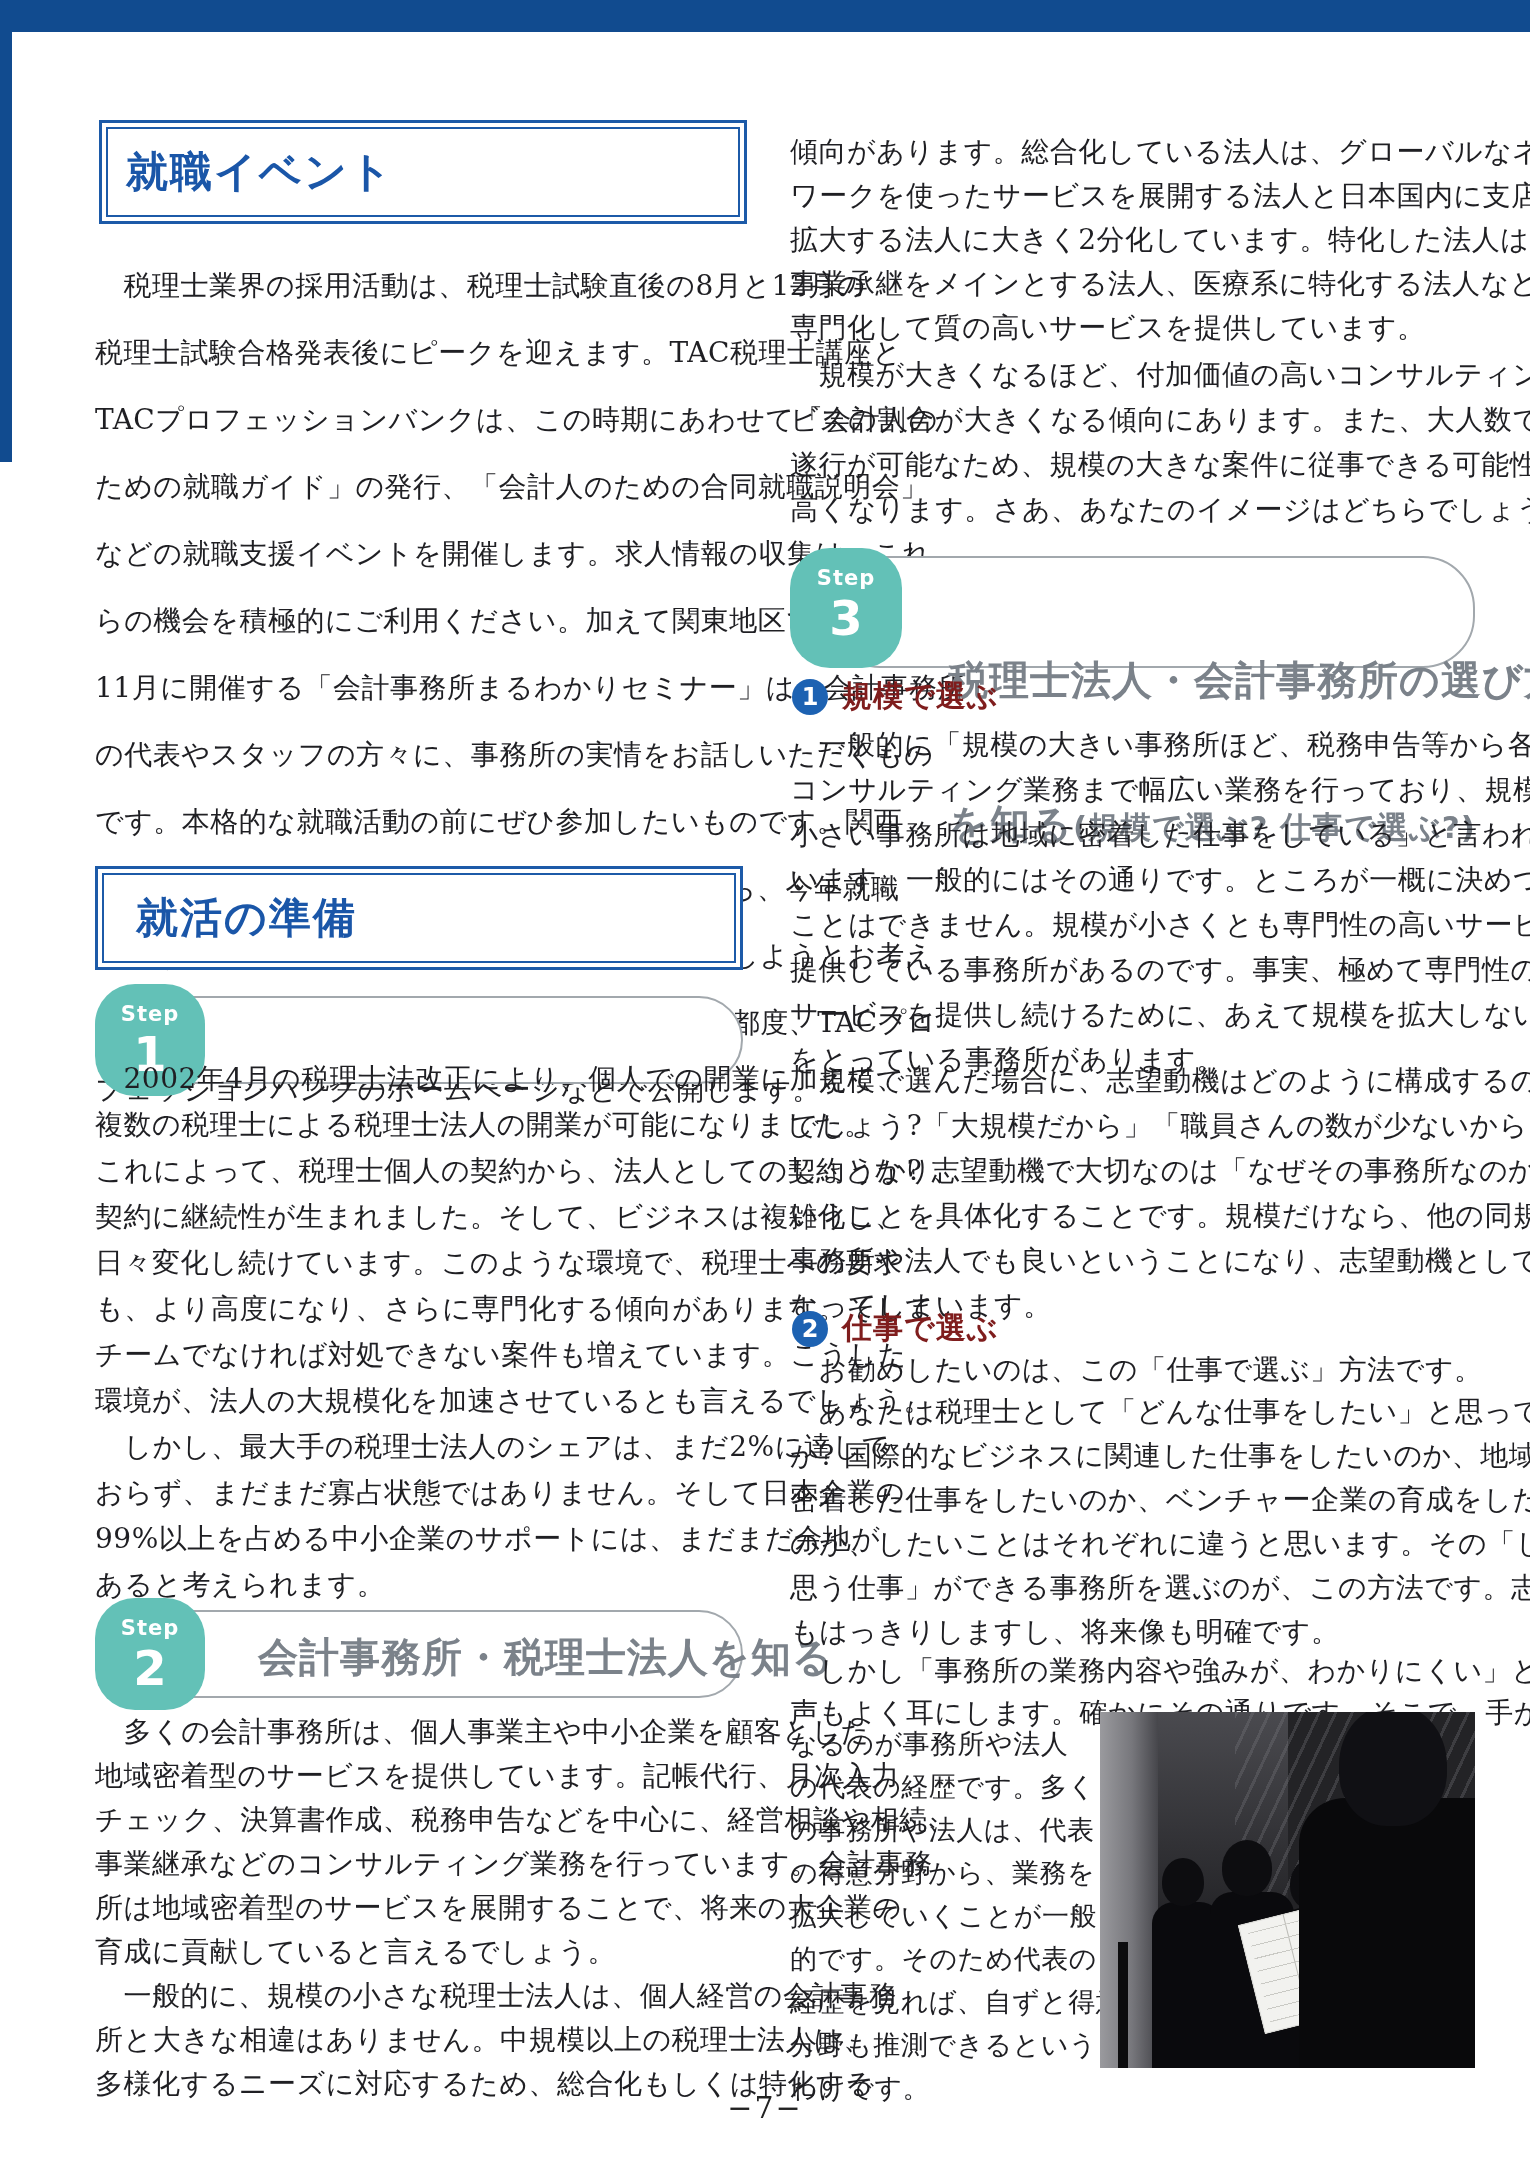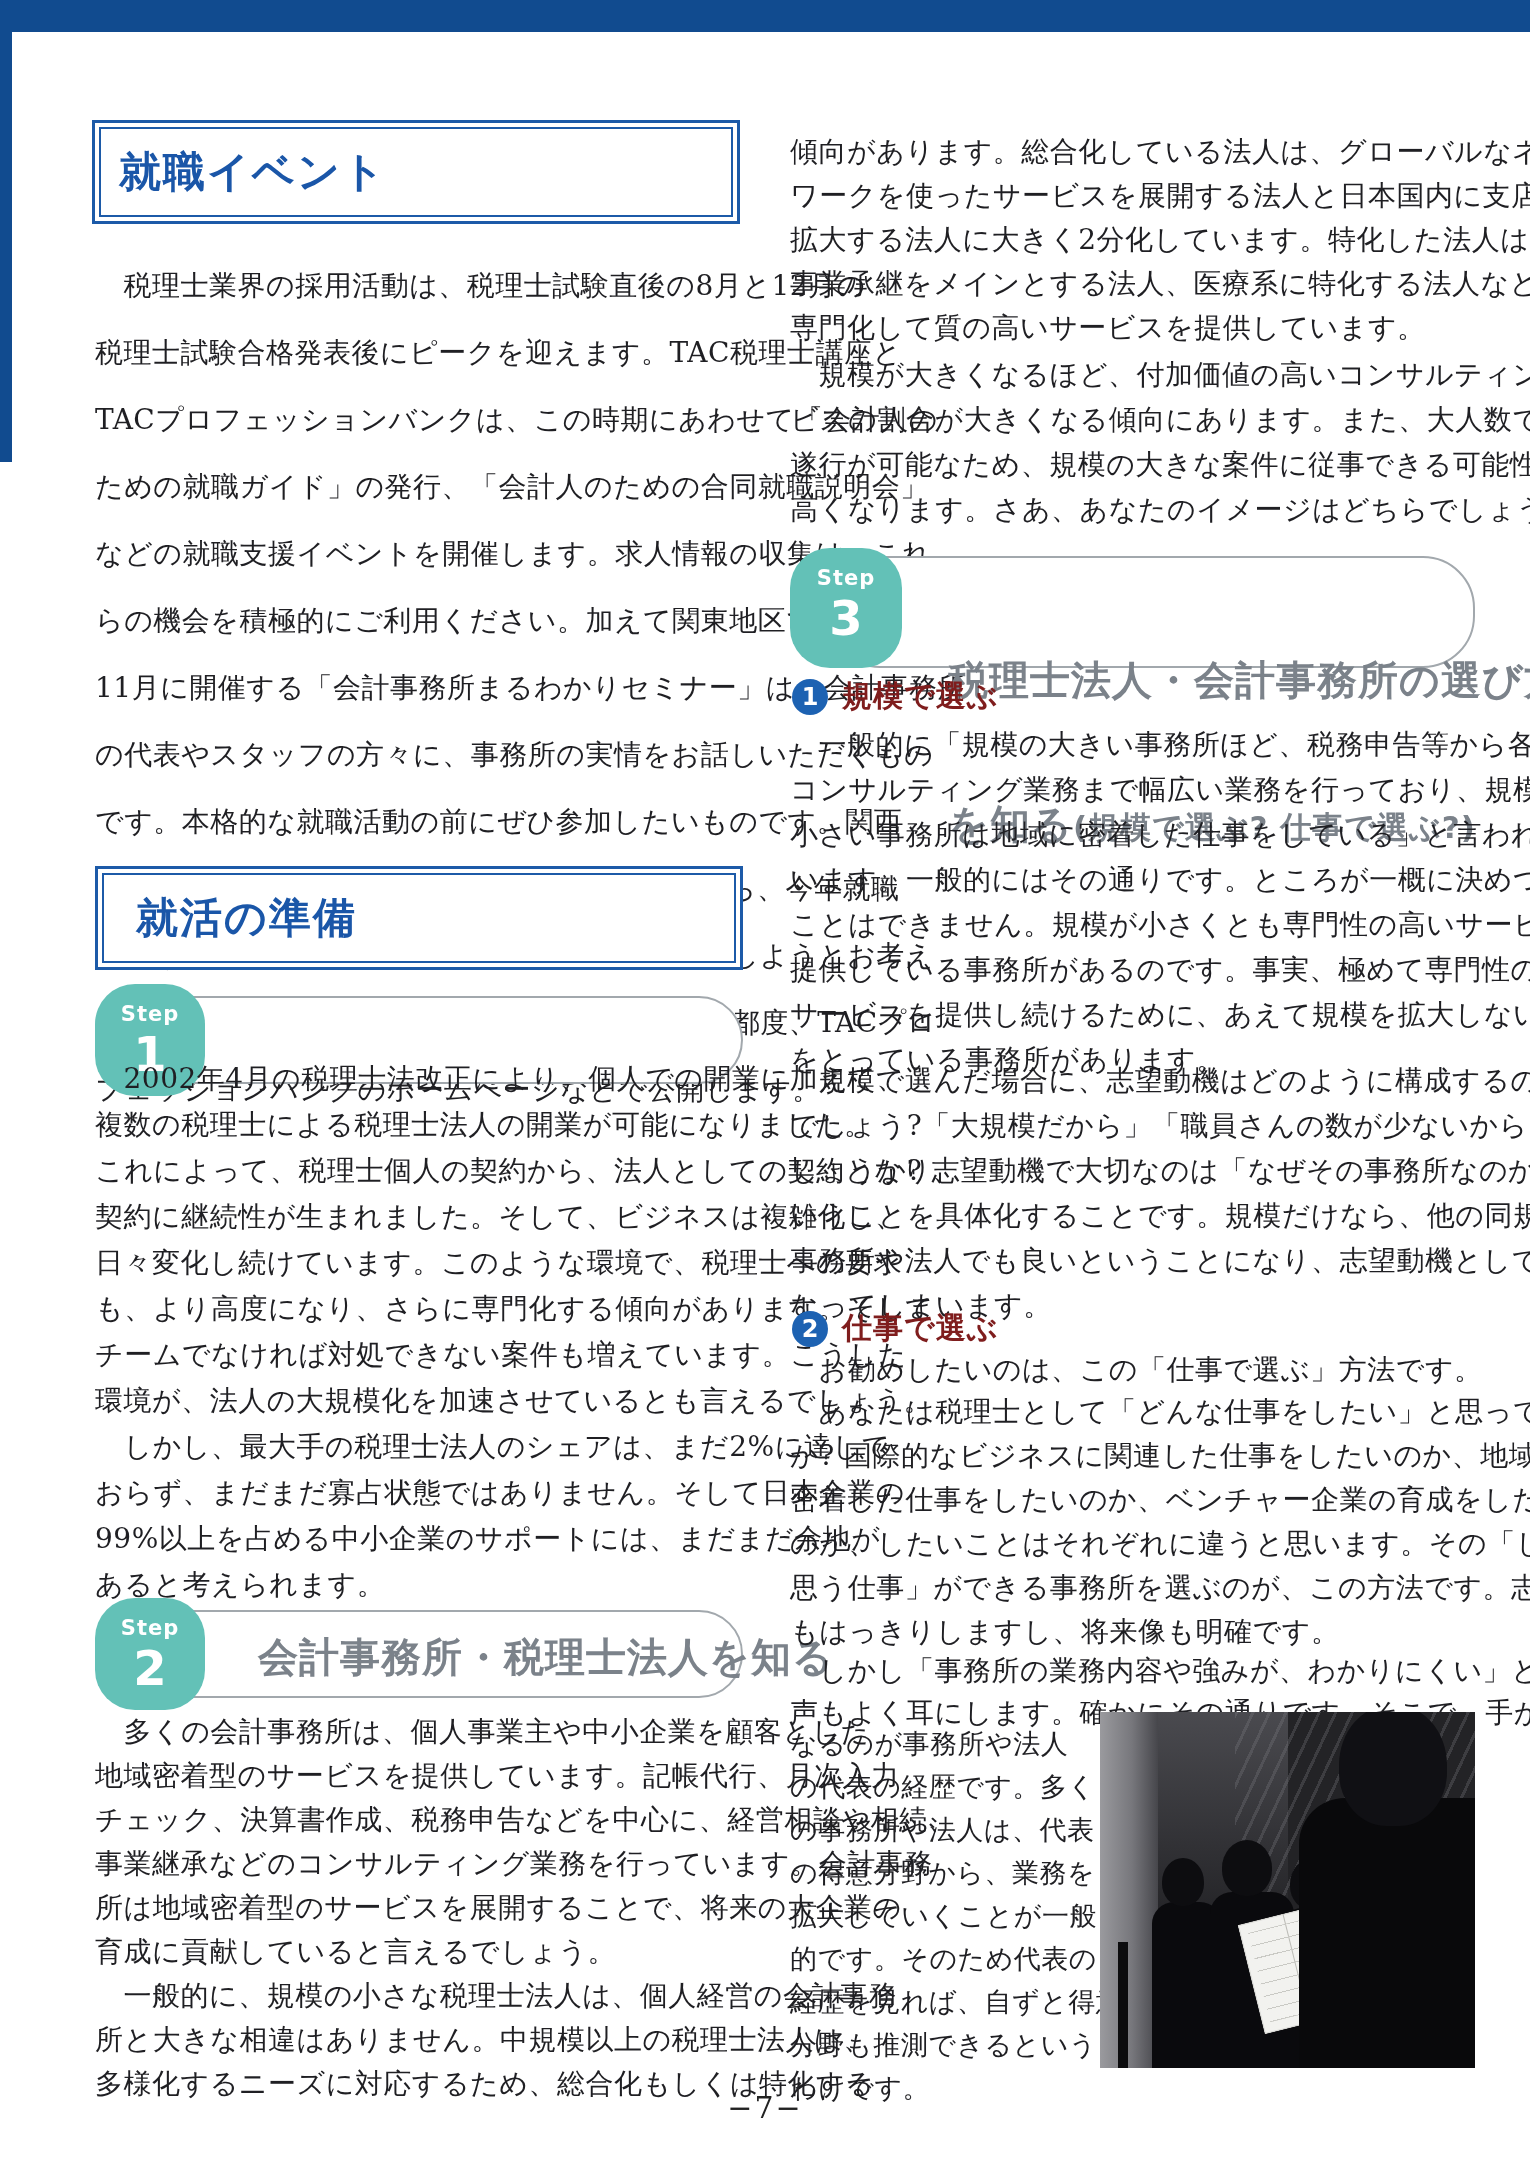--- a/index.html
+++ b/index.html
@@ -17,21 +17,21 @@
   .section-box{
     width:648px;height:104px;box-sizing:border-box;
     border:3px solid #1c5aa8;
     box-shadow: inset 0 0 0 4px #ffffff, inset 0 0 0 6px #1c5aa8;
     display:flex;align-items:center;padding-left:38px;background:#fff;
   }
   .section-box .title{
     font-family:"DejaVu Sans","Liberation Sans",sans-serif;
     font-weight:700;font-size:42px;color:#1a56a8;letter-spacing:2px;
   }
-  #box1{left:92px;top:120px;padding-left:24px;}
+  #box1{left:99px;top:120px;padding-left:24px;}
   #box2{left:95px;top:866px;}
 
   
   .para{
     font-size:28px;color:#1f1f23;white-space:pre;letter-spacing:0.5px;
   }
   #p-l1{left:95px;top:252px;line-height:67px;}
   #p-l2{left:95px;top:1056px;line-height:46px;}
   #p-l3{left:95px;top:1710px;line-height:44px;}
   #p-r1{left:790px;top:130px;line-height:44px;}

